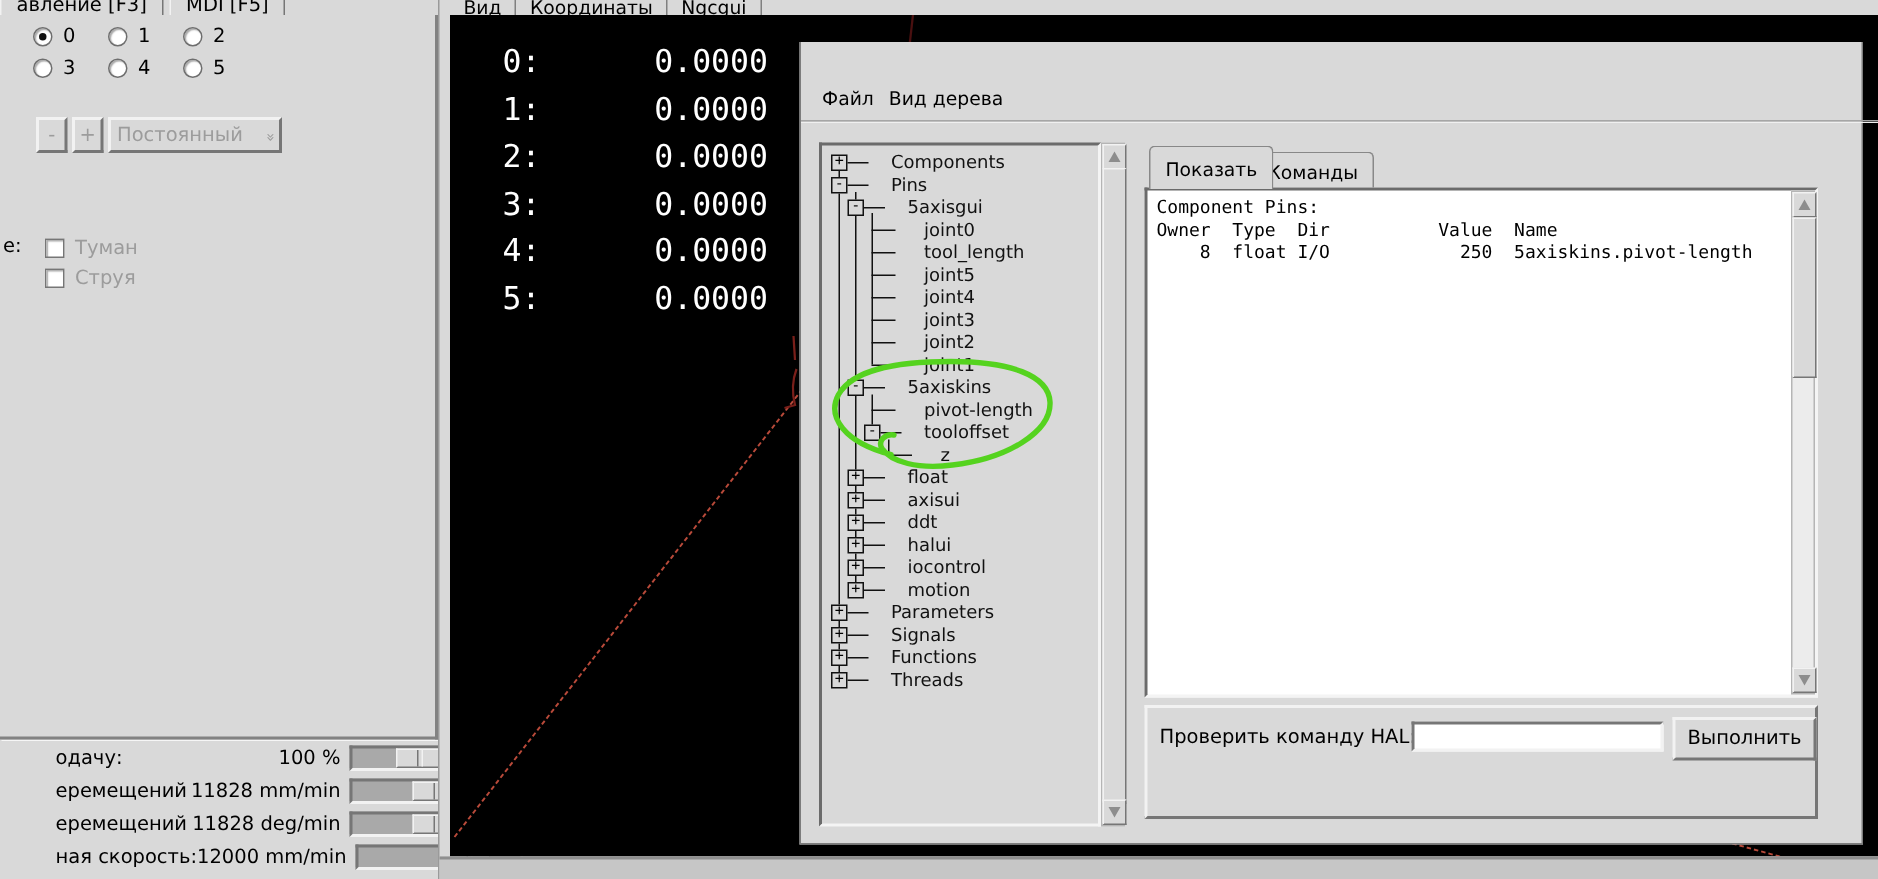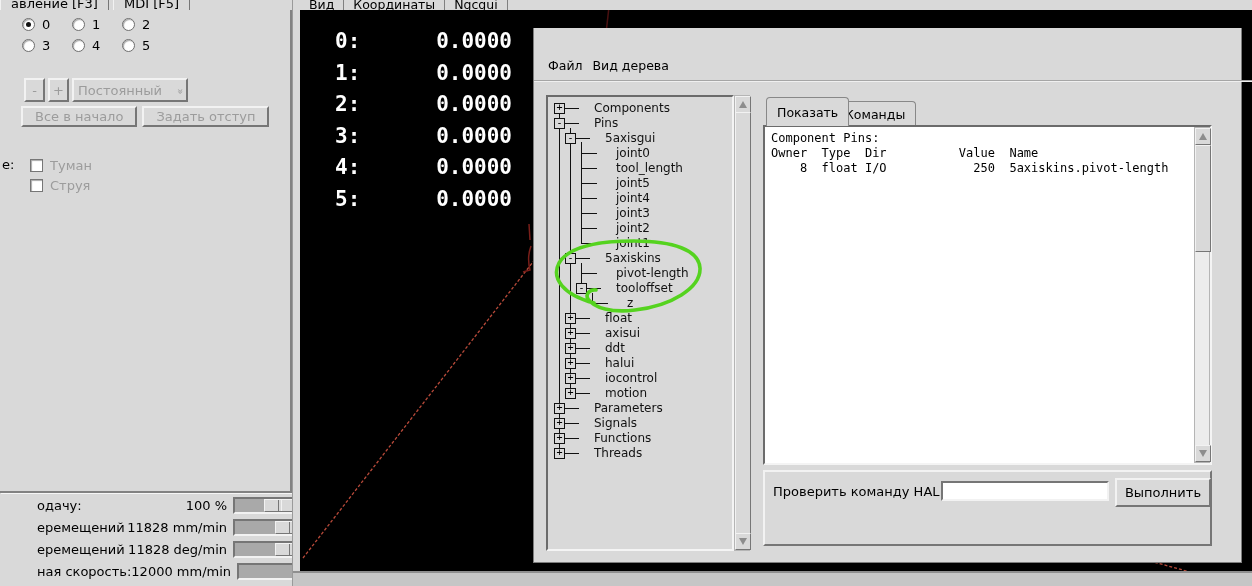--- a/index.html
+++ b/index.html
@@ -37,21 +37,21 @@
   .sl-handle{position:absolute;top:0;width:30px;height:13px;background:#d9d9d9;border:1px solid;border-color:#f2f2f2 #767676 #767676 #f2f2f2;box-sizing:border-box;}
   .sl-handle::after{content:"";position:absolute;left:13px;top:0;width:2px;height:100%;border-left:1px solid #767676;border-right:1px solid #f2f2f2;}
   
   #sash{left:292px;top:0;width:8px;height:586px;background:#d9d9d9;border-left:1px solid #9a9a9a;}
   #vp-canvas{left:300px;top:10px;width:952px;height:561px;background:#000;}
   #vp-tabs{left:300px;top:0;width:292px;height:10px;background:#d9d9d9;overflow:hidden;white-space:nowrap;}
   .vp-tab{display:inline-block;vertical-align:top;height:10px;padding:0 9px;border-right:1px solid #808080;}
   .vp-tab span{position:relative;top:-3px;font-size:12.5px;}
   #bottom-strip{left:293px;top:571px;width:959px;height:15px;background:#c6c6c6;border-top:2px solid #8f8f8f;}
   #dro{left:335px;top:26px;color:#fff;font-family:"DejaVu Sans Mono","Liberation Mono",monospace;
-       font-size:21px;font-weight:bold;line-height:31.5px;margin:0;white-space:pre;}
+       font-size:21px;font-weight:normal;line-height:31.5px;margin:0;white-space:pre;}
   
   #hal-win{left:533px;top:28px;width:709px;height:535px;background:#d9d9d9;border:1px solid #7d7d7d;border-top:none;box-sizing:border-box;}
   #hal-titlebar{left:-1px;top:-1px;width:709px;height:24px;border-radius:5px 5px 0 0;
       background:linear-gradient(#bccfeb,#8aa9d4 45%,#7497c8);border:1px solid #54749f;box-sizing:border-box;
       display:flex;align-items:center;}
   #hal-title{position:absolute;left:0;right:0;text-align:center;color:#fff;font-size:13px;text-shadow:0 1px 1px #3d5f8e;}
   #hal-app-icon{position:relative;margin-left:6px;width:14px;height:12px;background:#f4f4f4;border:1px solid #666;border-radius:2px;z-index:2;}
   #hal-app-icon::after{content:"";position:absolute;left:1px;top:1px;width:7px;height:7px;background:#555;}
   #hal-winbtns{position:absolute;right:5px;top:2px;display:flex;gap:3px;z-index:2;}
   .win-btn{width:21px;height:17px;border-radius:4px;background:linear-gradient(#8fadd8,#4f77ad);
@@ -129,24 +129,20 @@
         </div>
       </div>
     <div id="spin-row" class="abs">
       <div class="spin-btn raised disabled">-</div>
       <div class="spin-btn raised disabled">+</div>
       <div id="feed-dropdown" class="raised">
         <span class="disabled">Постоянный</span>
         <span class="dd-arrow">»</span>
       </div>
     </div>
-    <div id="lp-buttons" class="abs">
-      <div class="lp-btn raised disabled">Все в начало</div>
-      <div class="lp-btn raised disabled">Задать отступ</div>
-    </div>
     <div id="coolant-label" class="abs">е:</div>
     <div id="chk-rows" class="abs">
       <div class="chk-row">
         <span class="chk"></span>
         <span class="disabled">Туман</span>
       </div>
       <div class="chk-row">
         <span class="chk"></span>
         <span class="disabled">Струя</span>
       </div>

